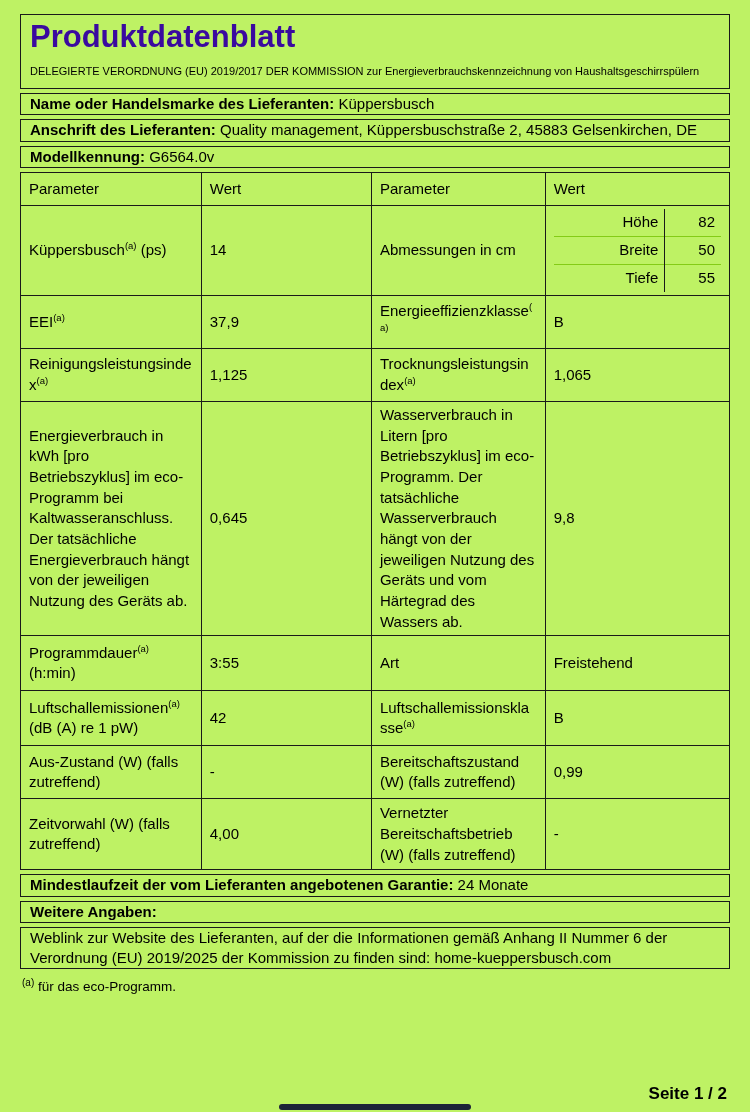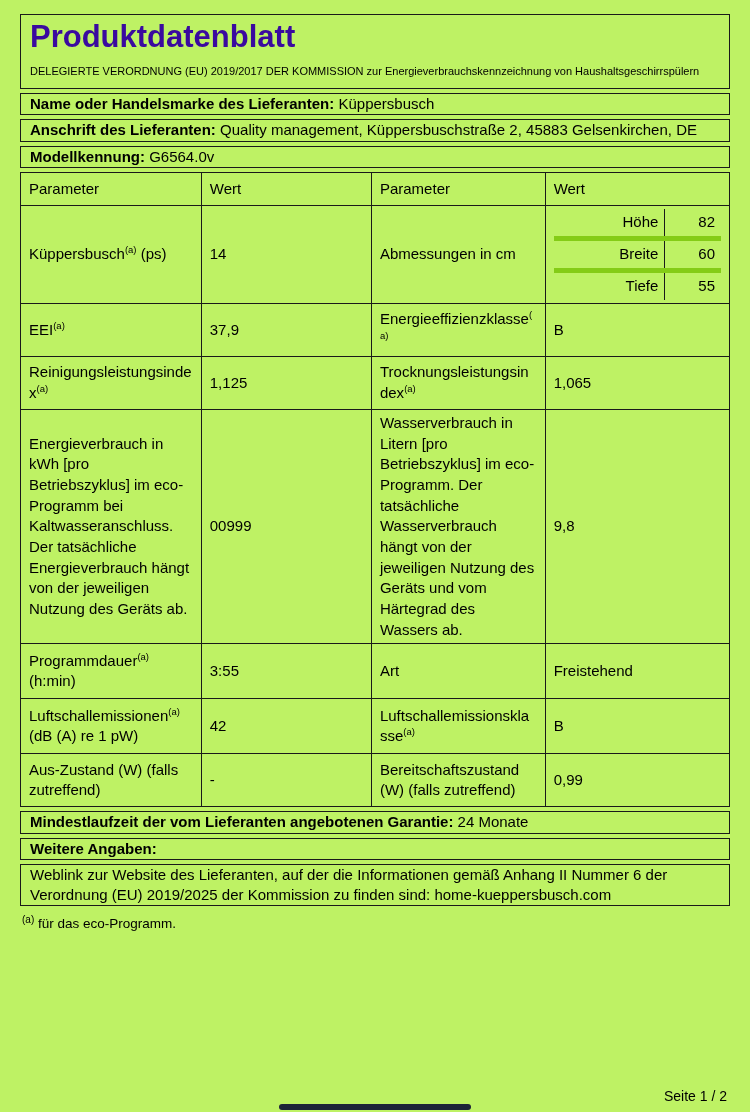--- a/index.html
+++ b/index.html
@@ -21,27 +21,27 @@
   table.main th{height:26px;}
   th.c, td.c{text-align:center;}
   td.just{text-align:justify;}
   tr.h46 td{height:46px;}
   tr.h48 td{height:48px;}
   tr.h64 td{height:64px;}
   tr.h75 td{height:75px;}
   td.nested{padding:0;}
   table.dims{width:100%;height:100%;border-collapse:collapse;table-layout:fixed;}
   table.dims td{border:0;height:25px;text-align:right;padding:1px 6px;}
-  table.dims tr + tr td{border-top:5px solid #84cc16;}
+  table.dims tr + tr td{border-top:1px solid #84cc16;}
   table.dims td.dlabel{border-right:1px solid #1a1a1a;width:59%;}
   sup{font-size:9.5px;line-height:0;}
   .footnote{font-size:13.5px;padding:6px 2px 0 2px;}
   .footnote sup{font-size:10px;}
-  .page-footer{position:absolute;right:23px;bottom:8px;font-size:14px;
-               font-weight:normal;}
+  .page-footer{position:absolute;right:23px;bottom:8px;font-size:17px;
+               font-weight:bold;}
   .home-bar{position:absolute;left:50%;transform:translateX(-50%);bottom:2px;
             width:192px;height:6px;border-radius:3px;background:#1c2438;}
 </style>
 </head>
 <body>
 
 <div class="page">
 
   <div class="box title-box">
     <h1 class="doc-title" style="color: rgb(58, 10, 159);">Produktdatenblatt</h1>
@@ -85,21 +85,21 @@
       <td><span>Abmessungen in cm</span></td>
       <td class="nested">
         <table class="dims">
           <tbody>
                 <tr>
             <td class="dlabel">Höhe</td>
             <td>82</td>
           </tr>
           <tr>
             <td class="dlabel">Breite</td>
-            <td>60</td>
+            <td>50</td>
           </tr>
           <tr>
             <td class="dlabel">Tiefe</td>
             <td>55</td>
           </tr>
         </tbody>
             </table>
       </td>
     </tr>
 
@@ -112,21 +112,21 @@
 
     <tr class="h46">
       <td><span>Reinigungsleistungsindex</span><sup>(a)</sup></td>
       <td class="c">1,125</td>
       <td><span>Trocknungsleistungsindex</span><sup>(a)</sup></td>
       <td class="c">1,065</td>
     </tr>
 
     <tr>
       <td class="just">Energieverbrauch in kWh [pro Betriebszyklus] im eco-Programm bei Kaltwasseranschluss. Der tatsächliche Energieverbrauch hängt von der jeweiligen Nutzung des Geräts ab.</td>
-      <td class="c">00999</td>
+      <td class="c">0,645</td>
       <td class="just">Wasserverbrauch in Litern [pro Betriebszyklus] im eco-Programm. Der tatsächliche Wasserverbrauch hängt von der jeweiligen Nutzung des Geräts und vom Härtegrad des Wassers ab.</td>
       <td class="c">9,8</td>
     </tr>
 
     <tr class="h48">
       <td><span>Programmdauer</span><sup>(a)</sup><span> (h:min)</span></td>
       <td class="c">3:55</td>
       <td><span>Art</span></td>
       <td class="c">Freistehend</td>
     </tr>
@@ -138,20 +138,26 @@
       <td class="c">B</td>
     </tr>
 
     <tr class="h46">
       <td class="just">Aus-Zustand (W) (falls zutreffend)</td>
       <td class="c">-</td>
       <td>Bereitschaftszustand (W) (falls zutreffend)</td>
       <td class="c">0,99</td>
     </tr>
 
+    <tr class="h64">
+      <td class="just">Zeitvorwahl (W) (falls zutreffend)</td>
+      <td class="c">4,00</td>
+      <td class="just">Vernetzter Bereitschaftsbetrieb (W) (falls zutreffend)</td>
+      <td class="c">-</td>
+    </tr>
   </tbody>
     </table>
 
   <div class="box">
     <span class="lbl">Mindestlaufzeit der vom Lieferanten angebotenen Garantie:</span>
     <span class="val-inline">24 Monate</span>
   </div>
 
   <div class="box">
     <span class="lbl">Weitere Angaben:</span>

